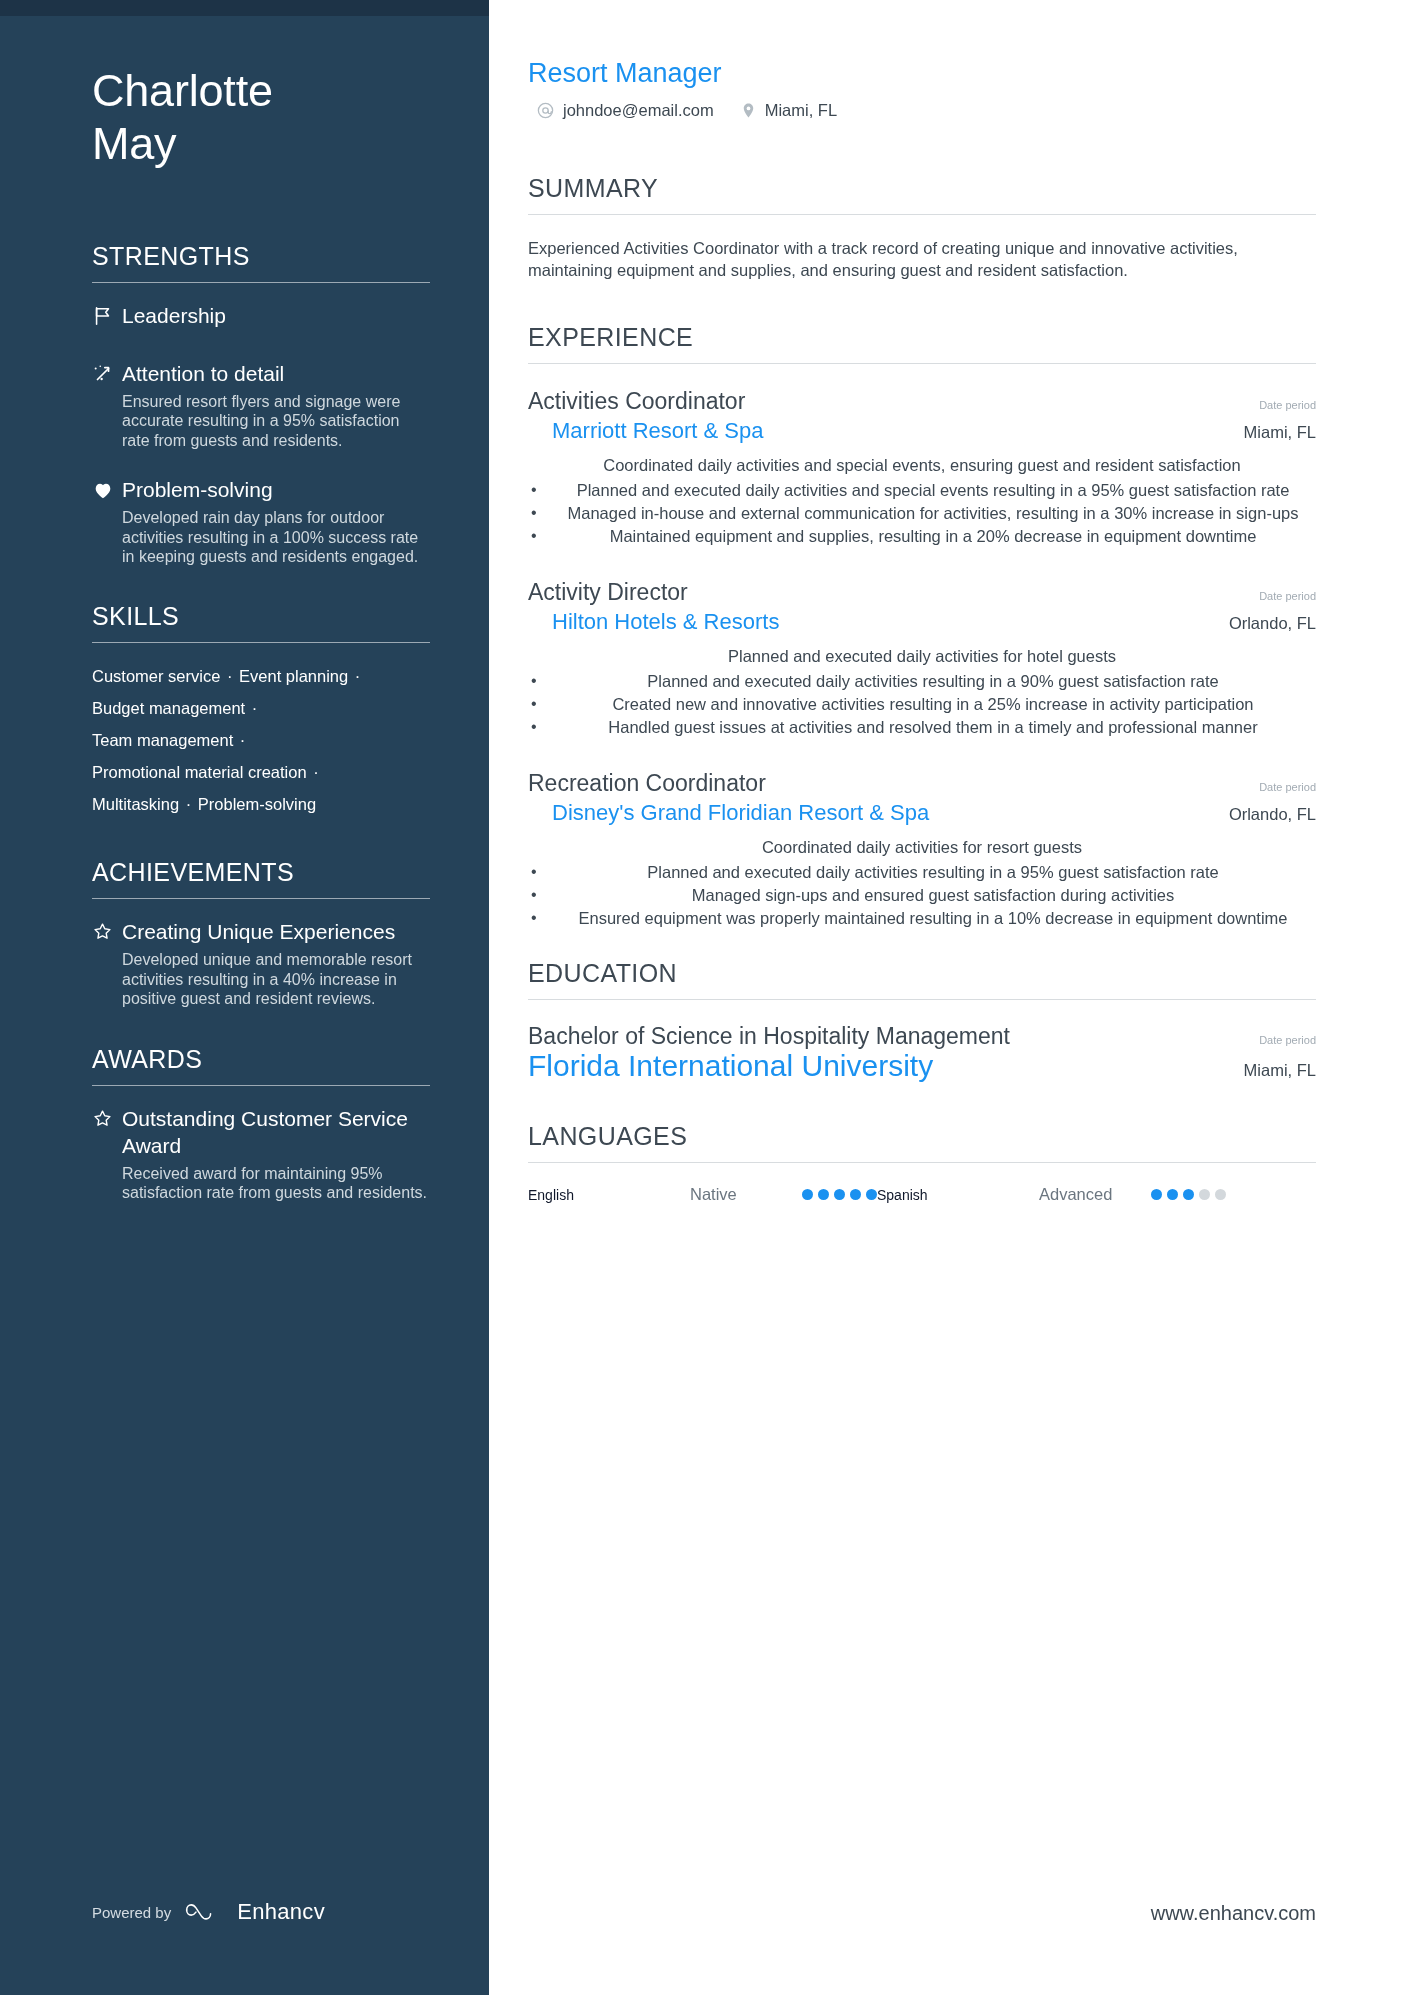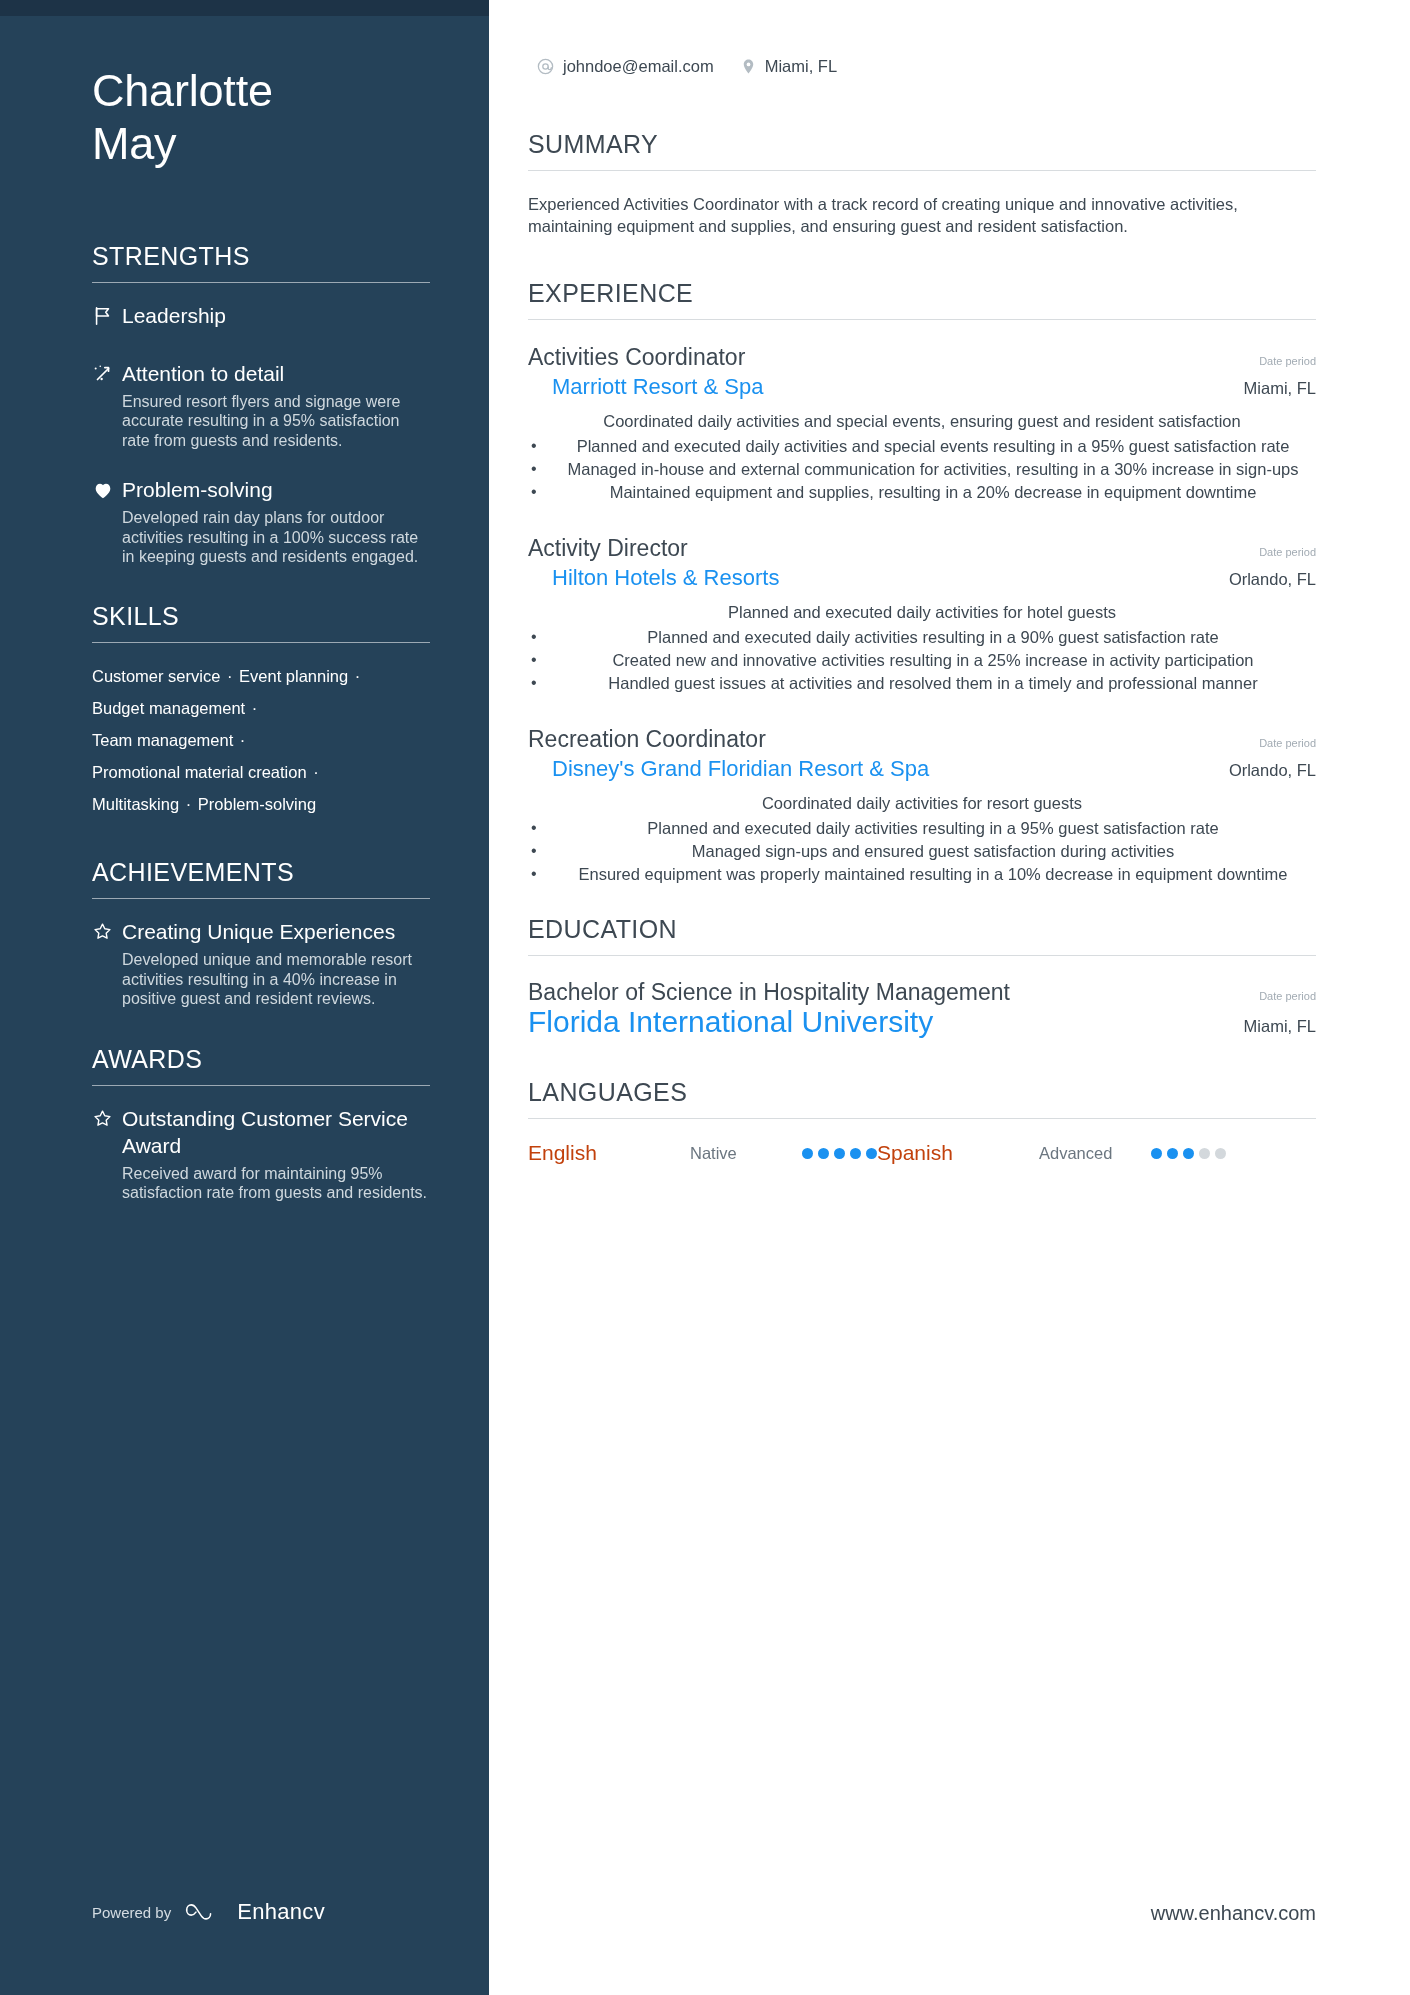--- a/index.html
+++ b/index.html
@@ -250,22 +250,22 @@
   .lang-row {
     display: flex;
     align-items: center;
     margin-top: 2px;
   }
   .lang-block {
     display: flex;
     align-items: center;
   }
   .lang-name {
-    font-size: 21px;
-    color: #c2410c;
+    font-size: 14px;
+    color: #0f172a;
     width: 162px;
   }
   .lang-level {
     font-size: 16.5px;
     color: #6b7680;
     width: 112px;
   }
   .dots { display: flex; gap: 5px; }
   .dot {
     width: 11px;
@@ -395,20 +395,21 @@
           <path d="M4 12c0-3.4 2.3-5.6 5-5.6 2.2 0 3.9 1.4 5.2 3.3L20 18.4c1.3 1.9 3 3.3 5.2 3.3 2.7 0 5-2.2 5-5.6"></path>
           <path d="M4 12c0 3.4 2.3 5.6 5 5.6 2.2 0 3.9-1.4 5.2-3.3"></path>
         </svg>
       </span>
       <span class="enhancv-word">Enhancv</span>
     </div>
   </aside>
 
   <main class="main">
 
+    <div class="role-title">Resort Manager</div>
 
     <div class="contact-row">
       <span class="contact-item">
         <span>
           <svg width="19" height="19" viewBox="0 0 24 24" fill="none" stroke="#b3bcc3" stroke-width="1.6">
             <circle cx="12" cy="12" r="9"></circle>
             <circle cx="12" cy="12" r="3.4"></circle>
             <path d="M15.4 12v2.1c0 1.2.9 1.9 2 1.9 1.4 0 2.1-1.1 2.1-3"></path>
           </svg>
         </span>

